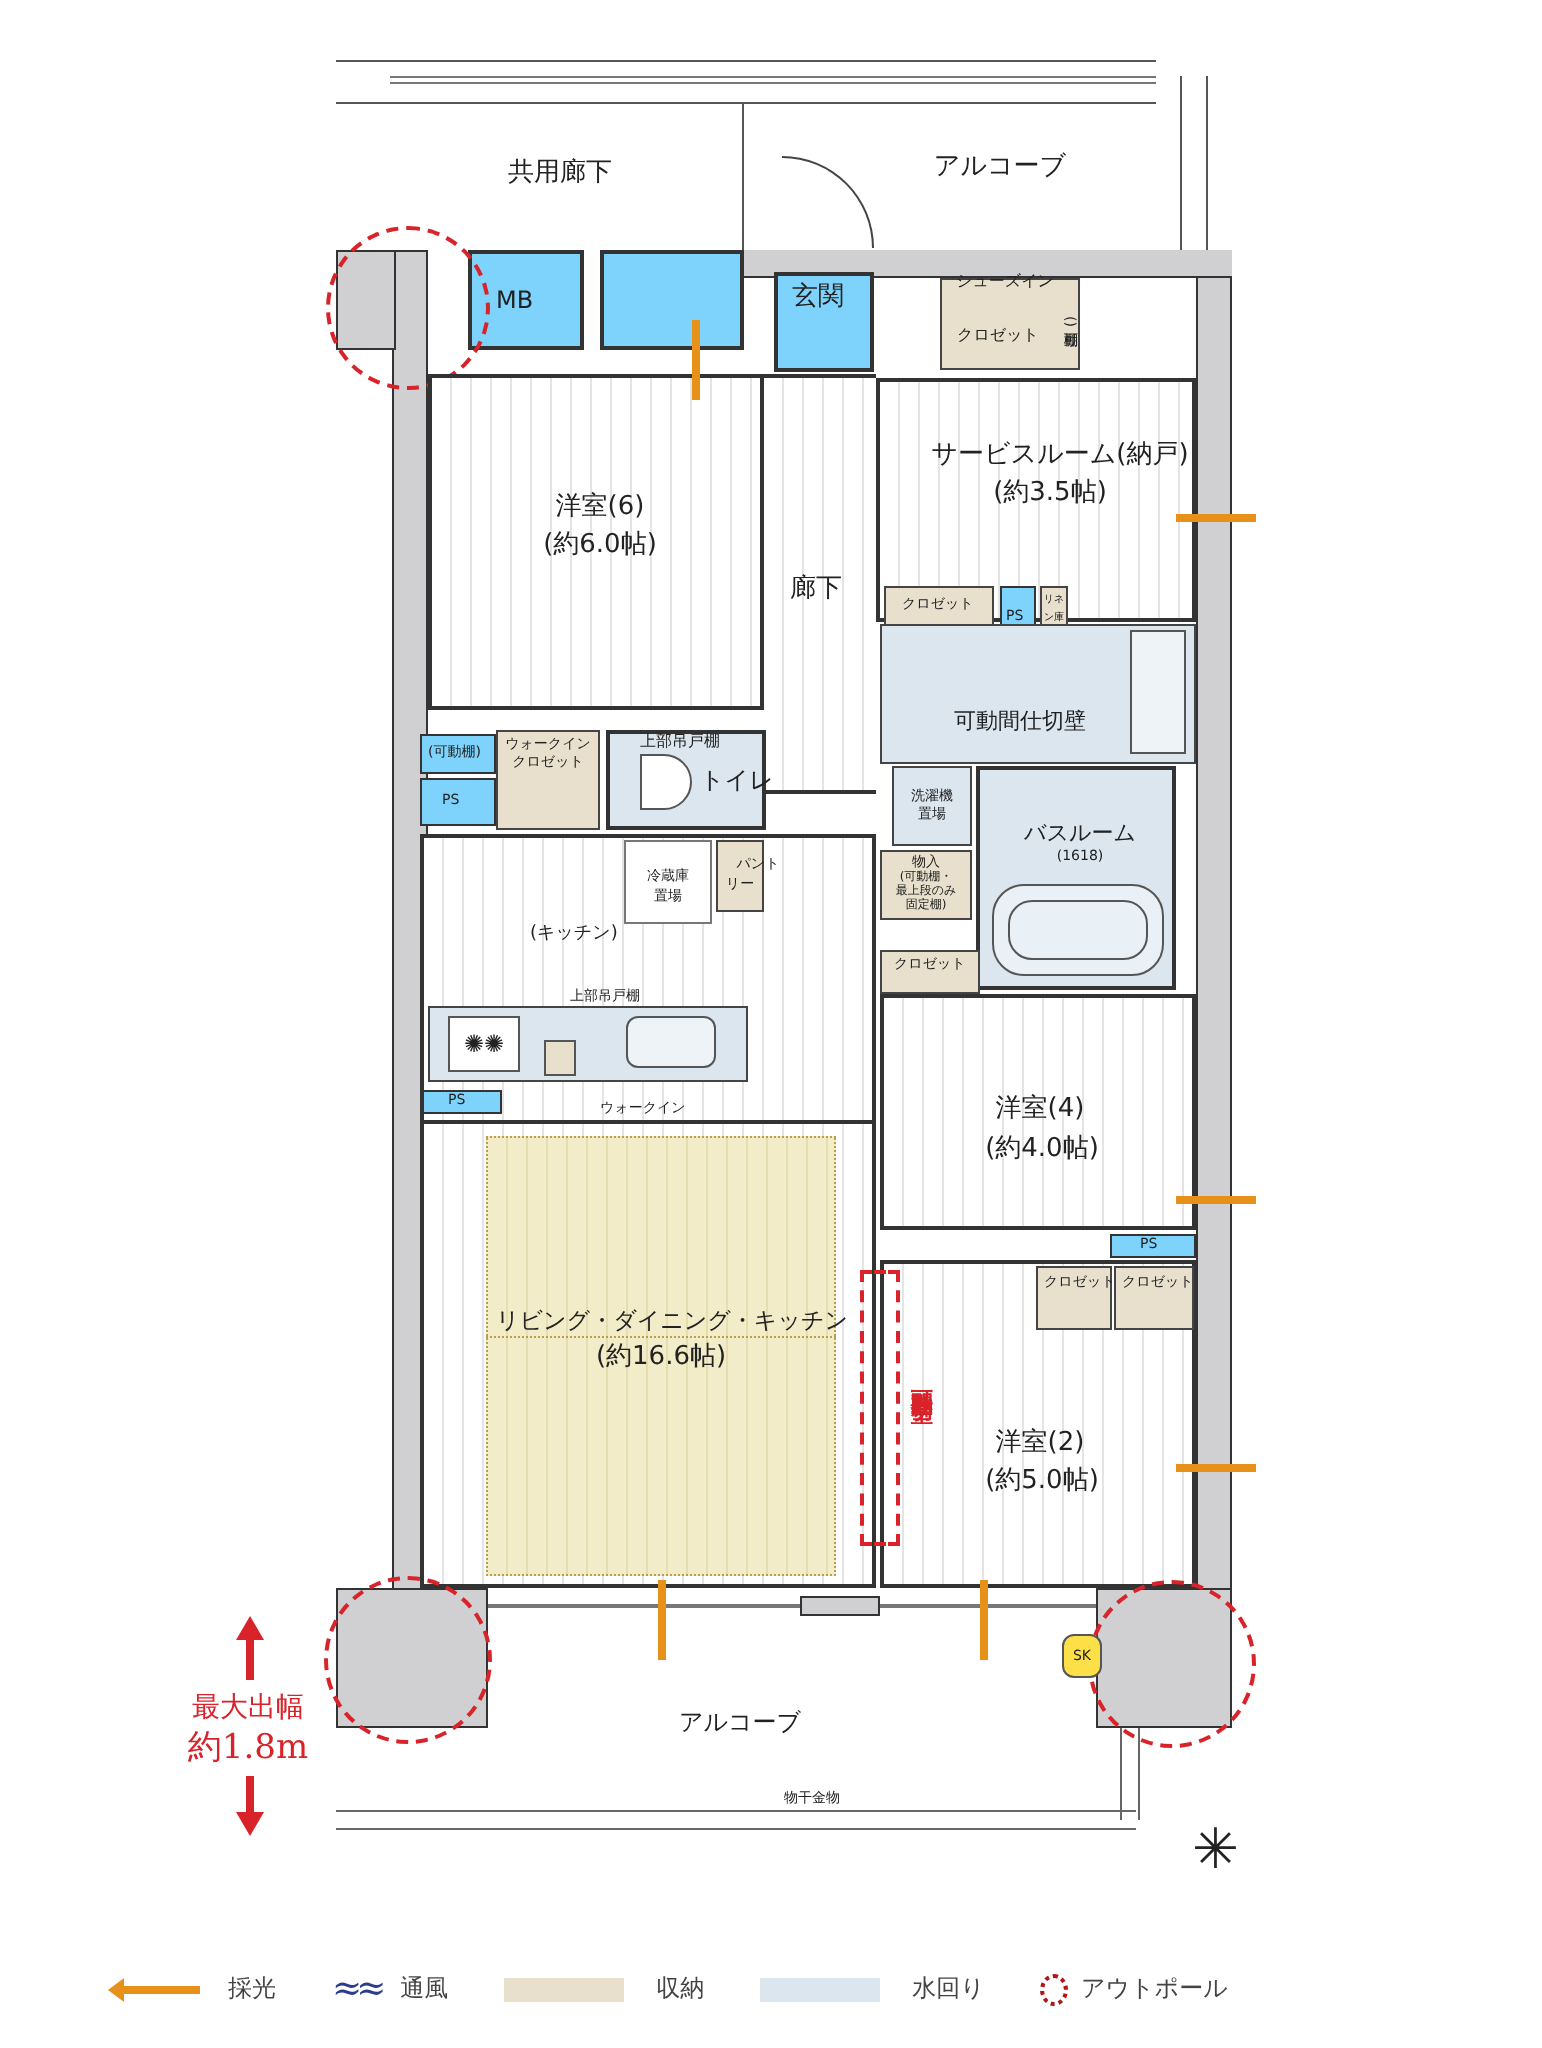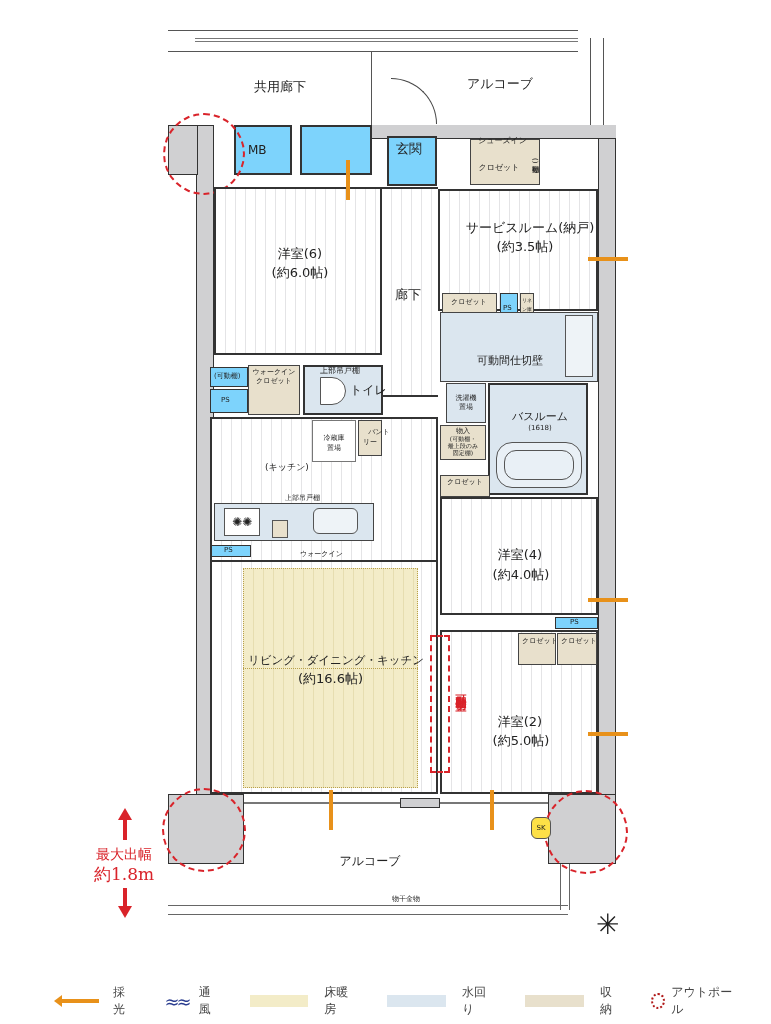--- a/index.html
+++ b/index.html
@@ -187,28 +187,24 @@
     <span style="display:inline-block;width:40px;height:4px;background:#e8911a;margin-right:14px;position:relative">
         <span style="position:absolute;left:-6px;top:-4px;border-top:6px solid transparent;border-bottom:6px solid transparent;border-right:8px solid #e8911a"></span>
       </span>
     <span>採光</span>
   </div>
   <div class="it">
     <span style="color:#2a3d8f;font-size:18px;margin-right:10px;letter-spacing:-3px">≈≈</span>
     <span>通風</span>
   </div>
   <div class="it">
-    <span class="sw" style="background:#f3ecc8"></span>
-    <span>床暖房</span>
+    <span class="sw" style="background:#e8e0cc"></span>
+    <span>収納</span>
   </div>
   <div class="it">
     <span class="sw" style="background:#dbe6ef"></span>
     <span>水回り</span>
   </div>
   <div class="it">
-    <span class="sw" style="background:#e8e0cc"></span>
-    <span>収納</span>
-  </div>
-  <div class="it">
     <span style="display:inline-block;width:14px;height:16px;border:2px dotted #b01818;border-radius:50%;margin-right:6px"></span>
     <span>アウトポール</span>
   </div>
 </div>
 
 </body></html>

